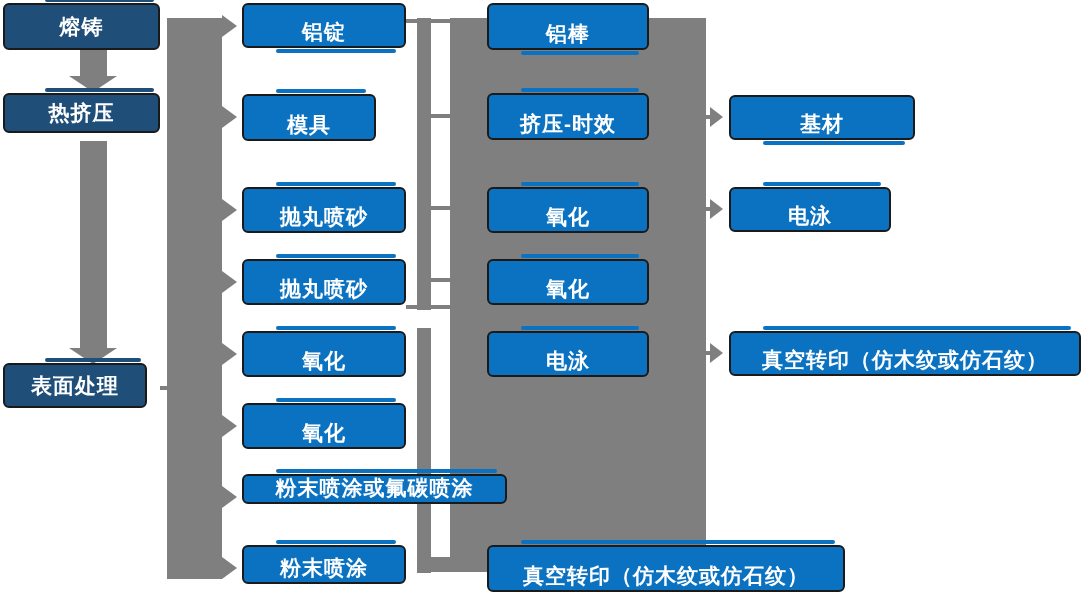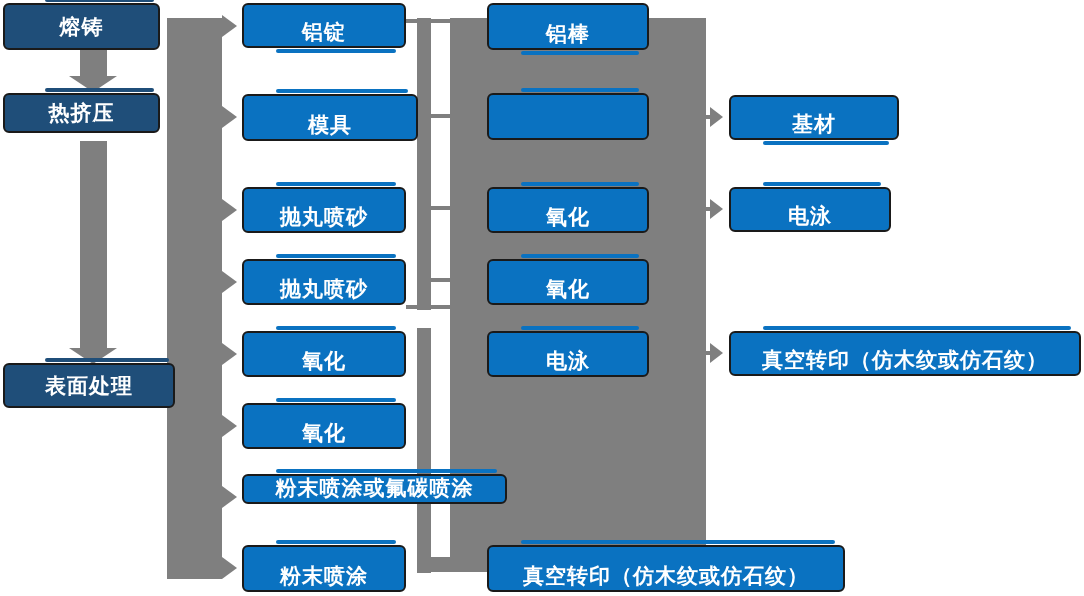--- a/index.html
+++ b/index.html
@@ -46,39 +46,39 @@
   }
   .node.bright{background:var(--bright-node,#0A72C1);align-items:flex-end;}
   .node.dark{background:var(--dark-node,#1F4E79);}
   .node .echo{position:absolute;left:32px;right:8px;height:4px;top:-7px;
     background:inherit;z-index:-1;border-radius:2px;}
   .pos-c2r1 .echo,.pos-c3r1 .echo,.pos-c4r2 .echo{top:auto;bottom:-7px;}
   .node.dark .echo{left:40px;right:4px;}
   
   .pos-c1r1{left:3px;top:3px;width:157px;height:47px;}
   .pos-c1r2{left:3px;top:93px;width:157px;height:40px;}
-  .pos-c1r5{left:3px;top:363px;width:172px;height:45px;}
+  .pos-c1r5{left:3px;top:363px;width:144px;height:45px;}
   
   .pos-c2r1{left:242px;top:3px;width:164px;height:45px;}
-  .pos-c2r2{left:242px;top:94px;width:176px;height:47px;}
+  .pos-c2r2{left:242px;top:94px;width:134px;height:47px;}
   .pos-c2r3{left:242px;top:187px;width:164px;height:46px;}
   .pos-c2r4{left:242px;top:259px;width:164px;height:46px;}
   .pos-c2r5{left:242px;top:331px;width:164px;height:46px;}
   .pos-c2r6{left:242px;top:403px;width:164px;height:46px;}
   .pos-c2r7{left:242px;top:474px;width:265px;height:30px;}
-  .pos-c2r8{left:242px;top:545px;width:164px;height:47px;}
+  .pos-c2r8{left:242px;top:545px;width:164px;height:39px;}
   
   .pos-c3r1{left:487px;top:3px;width:162px;height:47px;}
   .pos-c3r2{left:487px;top:93px;width:162px;height:47px;}
   .pos-c3r3{left:487px;top:187px;width:162px;height:46px;}
   .pos-c3r4{left:487px;top:259px;width:162px;height:46px;}
   .pos-c3r5{left:487px;top:331px;width:162px;height:46px;}
   .pos-c3r8{left:487px;top:545px;width:358px;height:47px;}
   
-  .pos-c4r2{left:729px;top:95px;width:170px;height:45px;}
+  .pos-c4r2{left:729px;top:95px;width:186px;height:45px;}
   .pos-c4r3{left:729px;top:187px;width:162px;height:45px;}
   .pos-c4r5{left:729px;top:331px;width:352px;height:45px;}
 </style>
 </head>
 <body>
 
 <div id="canvas">
 
   <div class="conn" id="band-v1"></div>
   <div class="tri v1arr a-r1"></div>
@@ -157,20 +157,21 @@
       <div class="node bright pos-c2r8">
         <i class="echo"></i>
         <span>粉末喷涂</span>
       </div>
       <div class="node bright pos-c3r1">
         <i class="echo"></i>
         <span>铝棒</span>
       </div>
       <div class="node bright pos-c3r2">
         <i class="echo"></i>
+        <span>挤压-时效</span>
       </div>
       <div class="node bright pos-c3r3">
         <i class="echo"></i>
         <span>氧化</span>
       </div>
       <div class="node bright pos-c3r4">
         <i class="echo"></i>
         <span>氧化</span>
       </div>
       <div class="node bright pos-c3r5">

